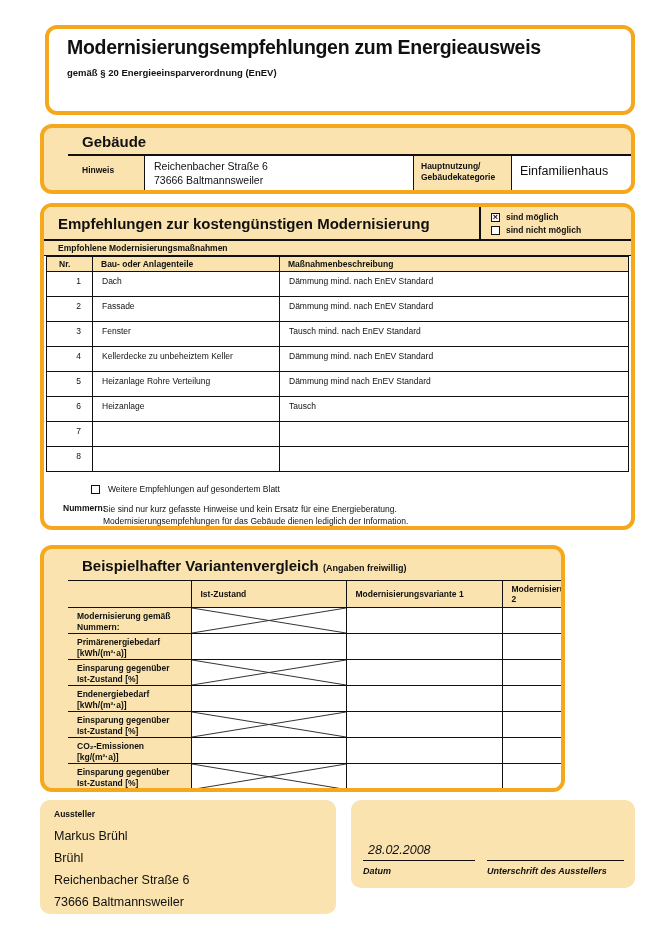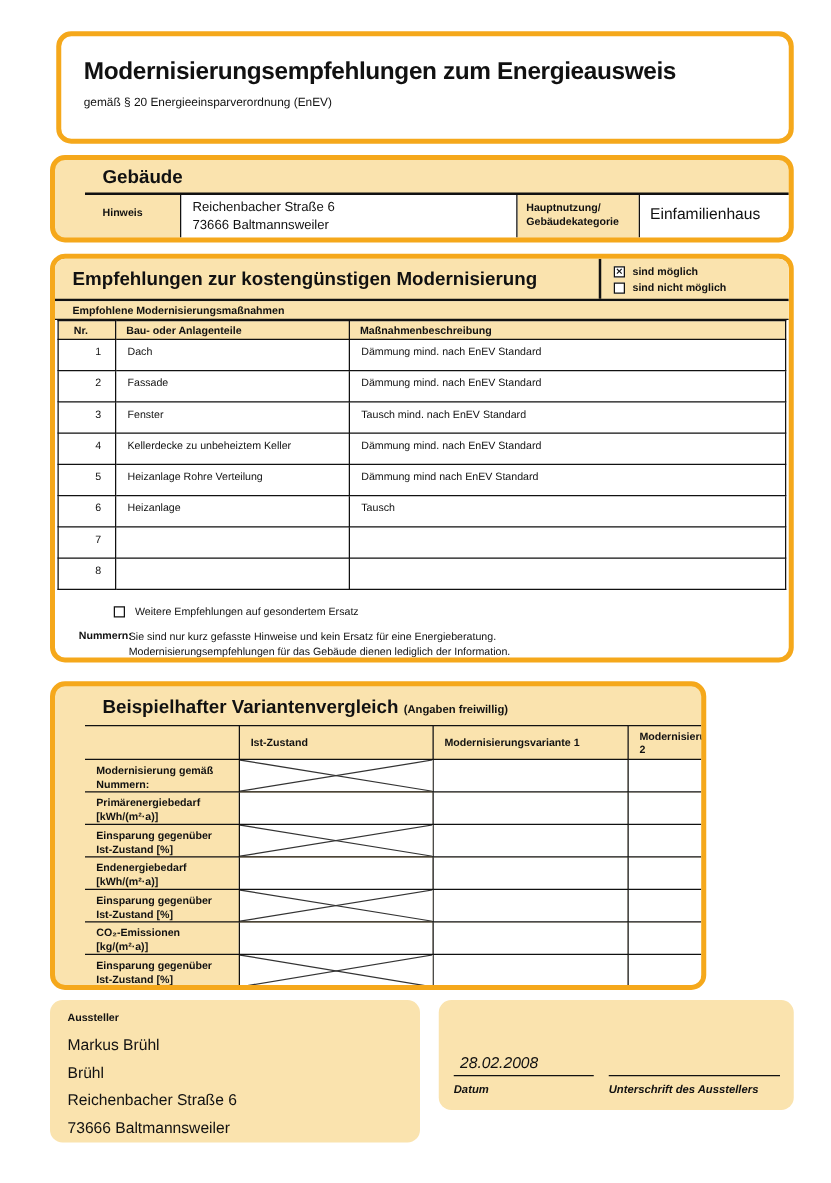--- a/index.html
+++ b/index.html
@@ -10,23 +10,23 @@
     width:665px; height:946px;
     position:relative;
   }
   .page { position:relative; width:665px; height:946px; background:#fff; overflow:hidden; }
 
   
   .obox { position:absolute; border:4px solid #f5a81b; border-radius:12px; overflow:hidden; }
   .cream { background:#fae3ae;padding-left:24px; }
 
   
-  .title-box { left:45px; top:25px; width:590px; height:90px; background:#fff; padding:17px 0 0 18px; }
+  .title-box { left:45px; top:25px; width:590px; height:90px; background:#fff; padding:7px 0 0 18px; }
   .title-box h1 { font-size:19.5px; font-weight:bold; letter-spacing:-0.3px; margin-bottom:8px; }
-  .title-box .subtitle { font-size:9.5px; font-weight:normal; }
+  .title-box .subtitle { font-size:9.5px; font-weight:bold; }
 
   
   .gb-box { left:40px; top:124px; width:595px; height:70px; }
   .sec-title { font-size:15px; font-weight:bold; padding:5px 0 4px 14px; }
   .gb-row { display:flex; border-top:2px solid #111; height:36px; }
   .gb-label1 { width:76px; font-size:8.5px; font-weight:bold; padding:9px 0 0 14px; }
   .gb-val1 { width:270px; background:#fff; border-left:1px solid #111; border-right:1px solid #111;
              font-size:10.5px; padding:3px 0 0 9px; line-height:14px; }
   .gb-label2 { width:97px; font-size:8.5px; font-weight:bold; padding:5px 0 0 7px; line-height:11px; }
   .gb-val2 { flex:1; background:#fff; border-left:1px solid #111; font-size:12.5px; padding:8px 0 0 8px; }
@@ -179,21 +179,21 @@
         <tr>
           <td class="nr">8</td>
           <td></td>
           <td></td>
         </tr>
       </tbody>
     </table>
     <div class="emp-extra">
       <div class="further-row">
         <span class="cbx"></span>
-        <span>Weitere Empfehlungen auf gesondertem Ersatz</span>
+        <span>Weitere Empfehlungen auf gesondertem Blatt</span>
       </div>
       <div class="note-row">
         <span class="note-label">Nummern:</span>
         <span class="note-text">
           <div>Sie sind nur kurz gefasste Hinweise und kein Ersatz für eine Energieberatung.</div>
           <div>Modernisierungsempfehlungen für das Gebäude dienen lediglich der Information.</div>
         </span>
       </div>
     </div>
   </div>

